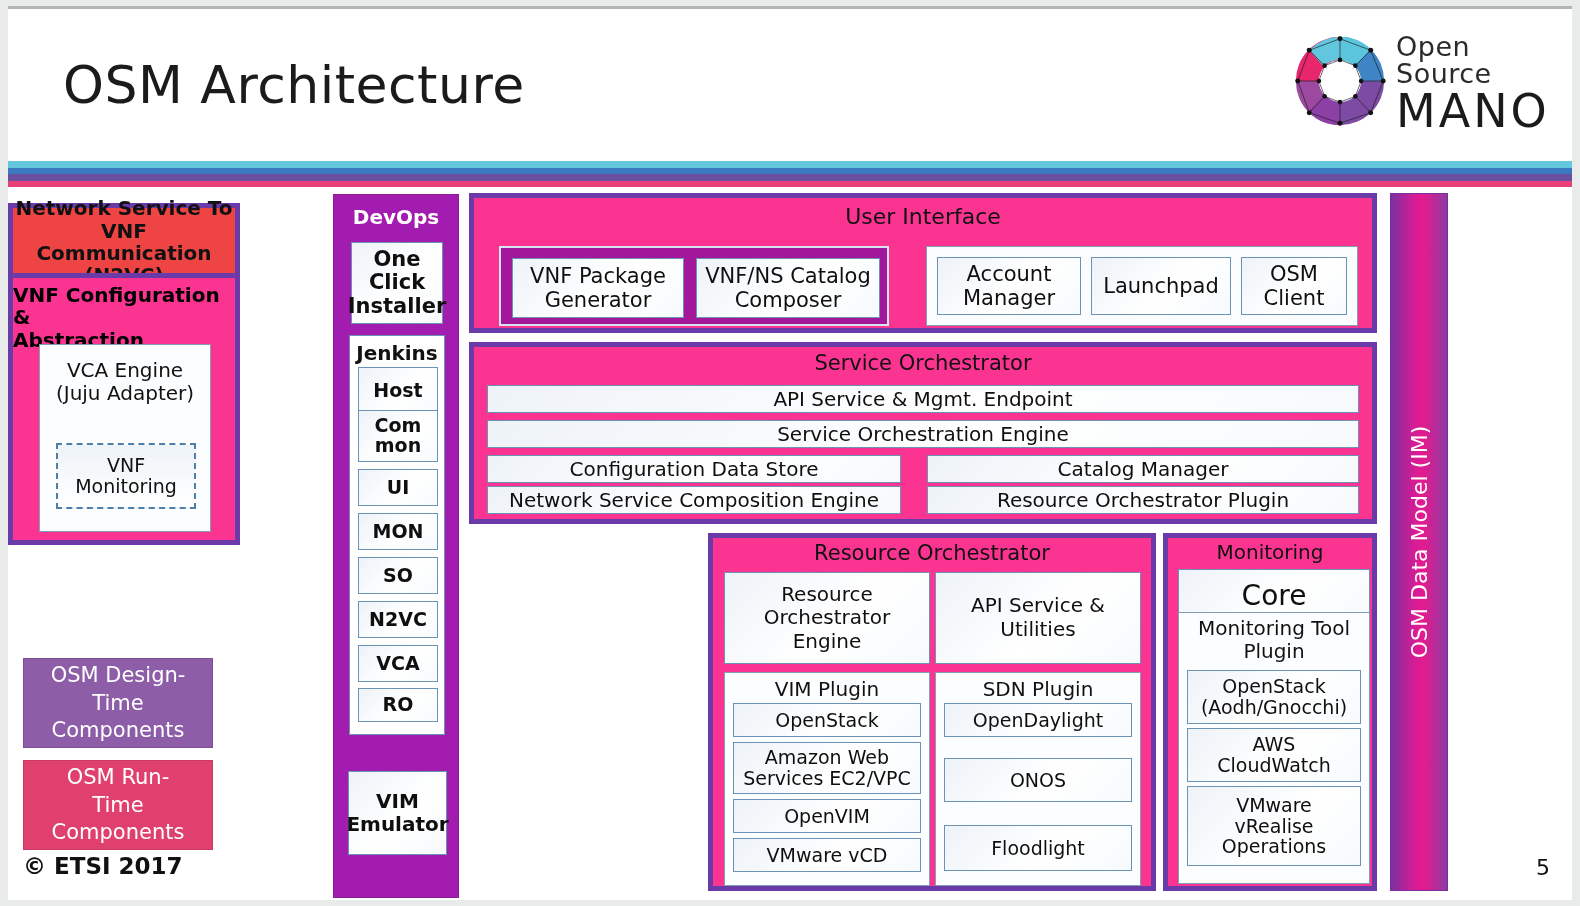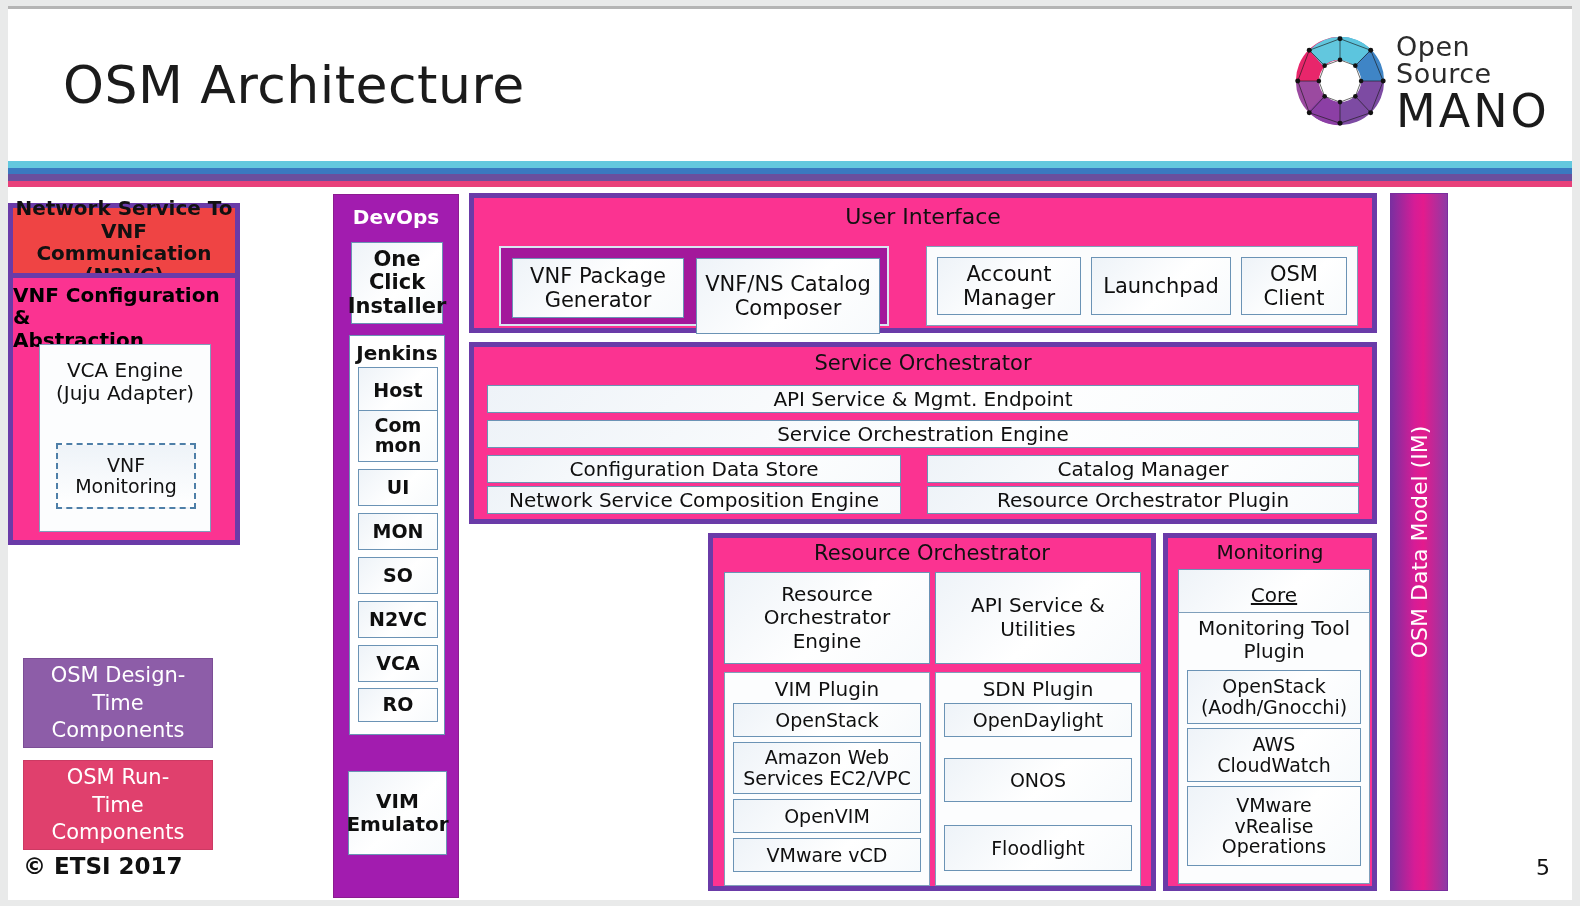--- a/index.html
+++ b/index.html
@@ -126,21 +126,21 @@
     position:absolute;top:34px;height:92px;font-size:20px;line-height:1.18;
   }
   .plugin-panel{
     position:absolute;top:134px;height:214px;
     background:#fcfdfe;border:1px solid #7f9fbb;box-sizing:border-box;
   }
   .plugin-title{text-align:center;font-size:20px;margin-top:4px;color:#111;}
   .pitem{position:absolute;font-size:19px;line-height:1.1;}
   #mon-panel{left:1155px;top:346px;width:214px;height:358px;}
   #mon-panel .ghead{margin-top:3px;font-size:20px;}
-  .mon-core{position:absolute;left:10px;top:31px;width:192px;height:52px;font-size:20px;text-decoration:underline;}
+  .mon-core{position:absolute;left:10px;top:31px;width:192px;height:52px;font-size:28px;}
   .mtp{
     position:absolute;left:10px;top:74px;width:192px;height:272px;
     background:#fcfdfe;border:1px solid #7f9fbb;box-sizing:border-box;
   }
   .mtp-title{text-align:center;font-size:20px;margin-top:4px;line-height:1.15;color:#111;}
   .mitem{position:absolute;left:8px;width:174px;font-size:19px;line-height:1.1;}
   
   .dm-bar{
     position:absolute;left:1382px;top:6px;width:58px;height:698px;
     background:linear-gradient(90deg,#7b2fa0 0%,#d61c96 42%,#e31b8d 58%,#8e3aa5 100%);
@@ -250,21 +250,21 @@
       <div class="wbox vimem" style="white-space:pre-line">VIM
 Emulator</div>
     </div>
 
     <div class="pgroup" id="ui-panel">
       <div class="ghead">User Interface</div>
 
       <div class="design-panel">
         <div class="wbox" style="position:absolute;left:11px;top:10px;width:172px;height:60px;font-size:21px;line-height:1.15;white-space:pre-line">VNF Package
 Generator</div>
-        <div class="wbox" style="position:absolute;left:195px;top:10px;width:184px;height:76px;font-size:21px;line-height:1.15;white-space:pre-line">VNF/NS Catalog
+        <div class="wbox" style="position:absolute;left:195px;top:10px;width:184px;height:60px;font-size:21px;line-height:1.15;white-space:pre-line">VNF/NS Catalog
 Composer</div>
       </div>
 
       <div class="runtime-panel">
         <div class="wbox" style="position:absolute;left:10px;top:10px;width:144px;height:58px;font-size:21px;line-height:1.15;white-space:pre-line">Account
 Manager</div>
         <div class="wbox" style="position:absolute;left:164px;top:10px;width:140px;height:58px;font-size:21px;line-height:1.15;white-space:pre-line">Launchpad</div>
         <div class="wbox" style="position:absolute;left:314px;top:10px;width:106px;height:58px;font-size:21px;line-height:1.15;white-space:pre-line">OSM
 Client</div>
       </div>

